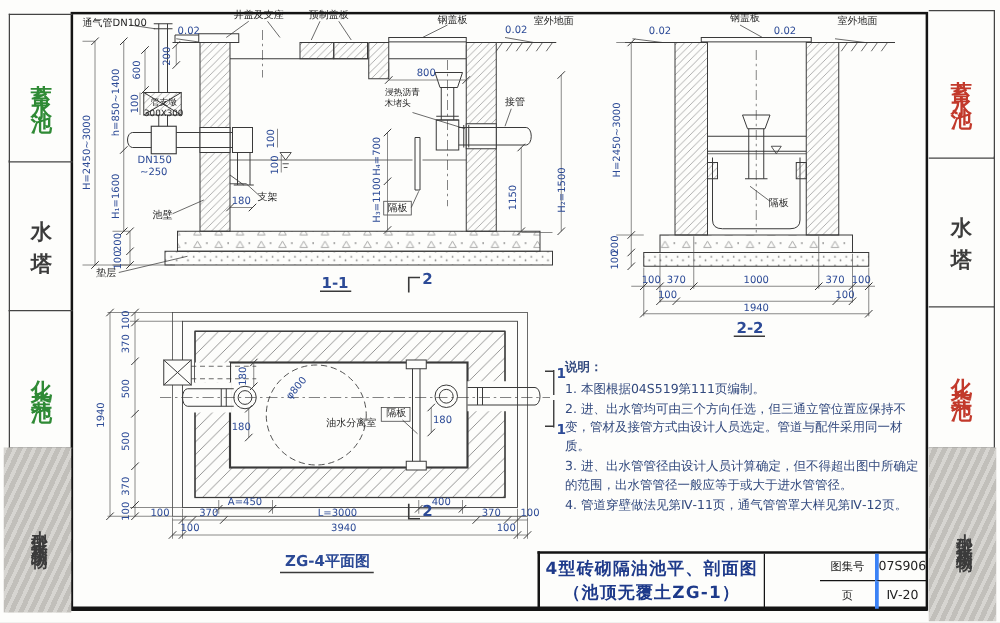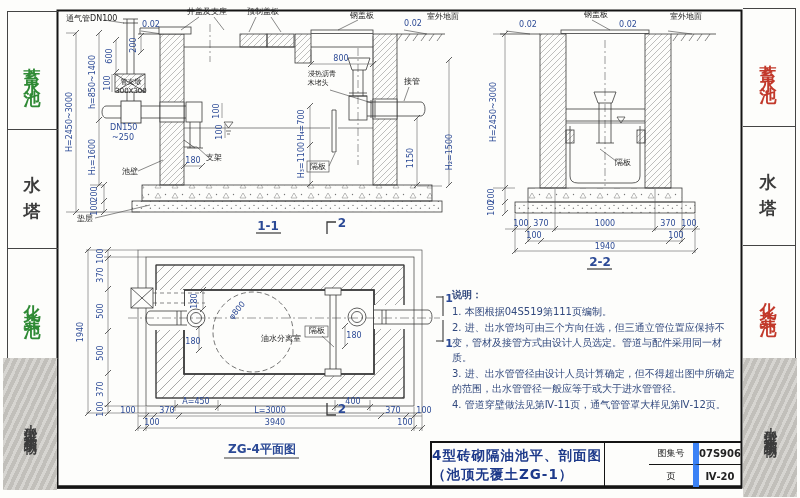--- a/index.html
+++ b/index.html
@@ -7,27 +7,27 @@
         font-family:"DejaVu Sans","Liberation Sans",sans-serif;}
   svg text{font-family:"DejaVu Sans","Liberation Sans",sans-serif;}
   .tabbox{position:absolute;display:flex;align-items:center;justify-content:center;}
   .tabtxt{writing-mode:vertical-rl;text-orientation:upright;font-weight:bold;text-align:center;}
   .graybg{background:#c9c7c2;background-image:repeating-linear-gradient(115deg,rgba(255,255,255,.25) 0 3px,rgba(0,0,0,.04) 3px 7px);}
   #notes{position:absolute;left:452px;top:287px;width:289px;font-size:10px;line-height:15px;}
   #notes .hd{font-weight:bold;margin-bottom:2px;}
   #notes .it{margin-bottom:1px;}
   #titleblock{position:absolute;left:430px;top:441px;width:311px;height:46px;
       border-top:2px solid #141414;border-left:2px solid #141414;display:flex;box-sizing:border-box;}
-  #tb-title{width:216px;display:flex;flex-direction:column;justify-content:center;
+  #tb-title{width:216px;display:flex;flex-direction:column;align-items:center;justify-content:center;
       font-weight:bold;font-size:13.5px;line-height:19px;letter-spacing:1px;}
   #tb-grid{flex:1;display:grid;grid-template-columns:44px 1fr;grid-template-rows:1fr 1fr;
       border-left:1.5px solid #141414;padding-left:44px;}
   #tb-grid>div{display:flex;align-items:center;justify-content:center;box-sizing:border-box;
       border-bottom:1px solid #141414;font-size:9px;color:#222;}
-  #tb-grid>div:nth-child(2n){border-left:6px solid #3b82f6;font-size:10px;font-weight:bold;}
+  #tb-grid>div:nth-child(2n){border-left:3px solid #3b82f6;font-size:10px;font-weight:normal;}
   #tb-grid>div:nth-child(3),#tb-grid>div:nth-child(4){border-bottom:none;}
 </style>
 </head>
 <body>
 
 <div id="page">
 
   
   <svg id="cv" width="800" height="498" viewBox="0 0 800 498">
     <defs>

